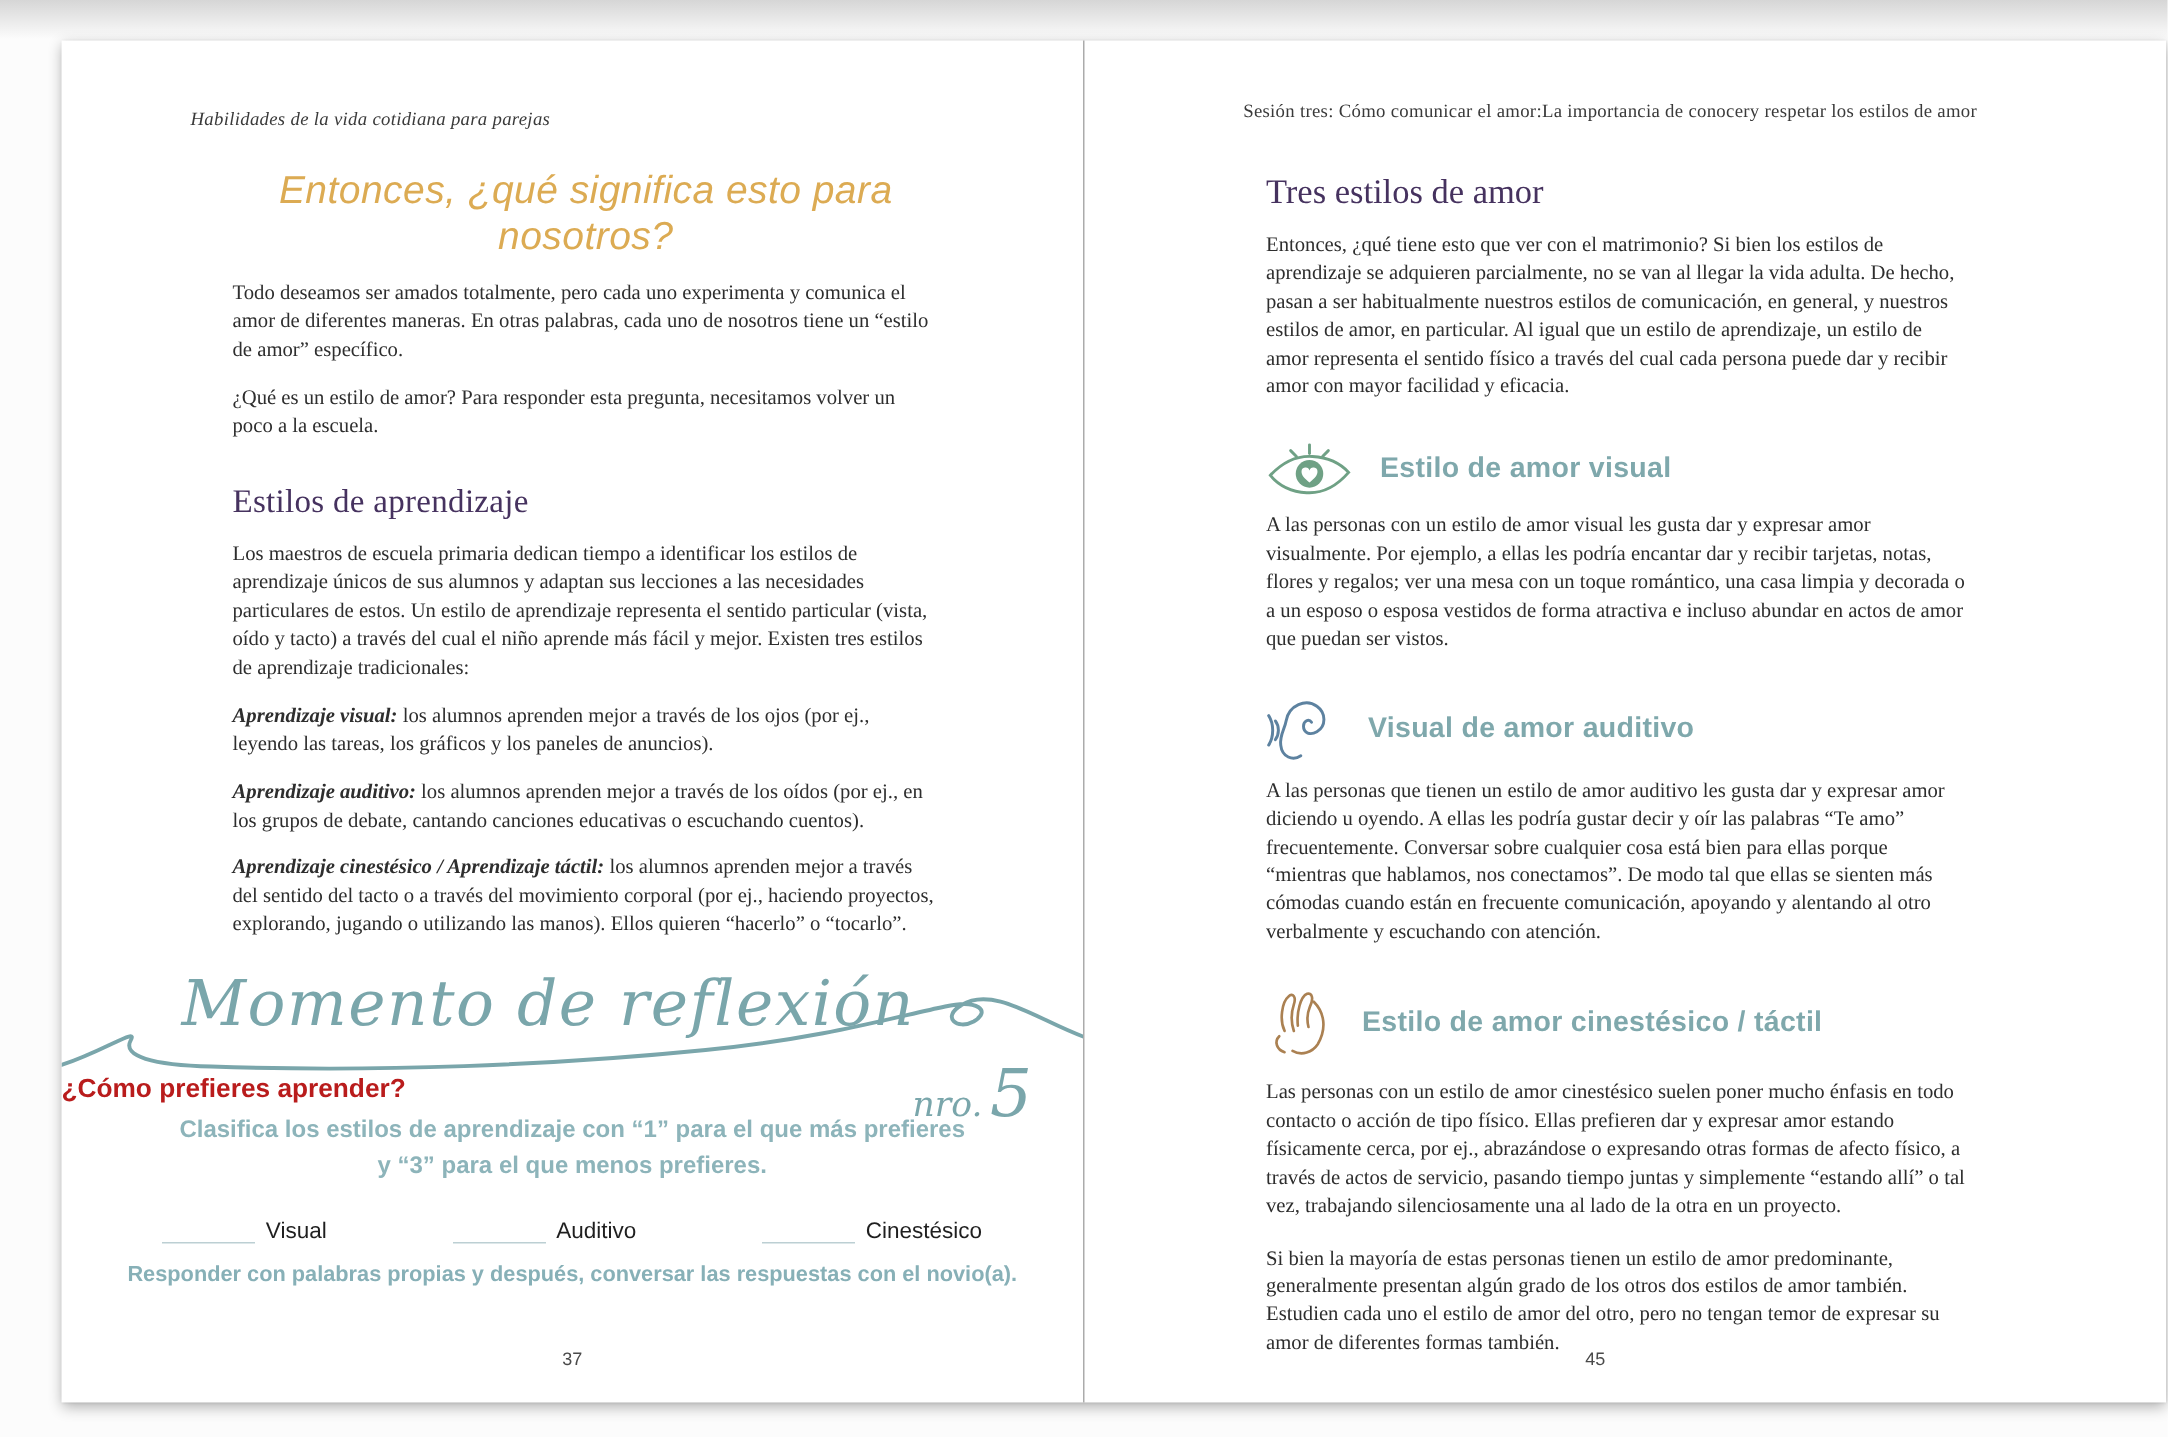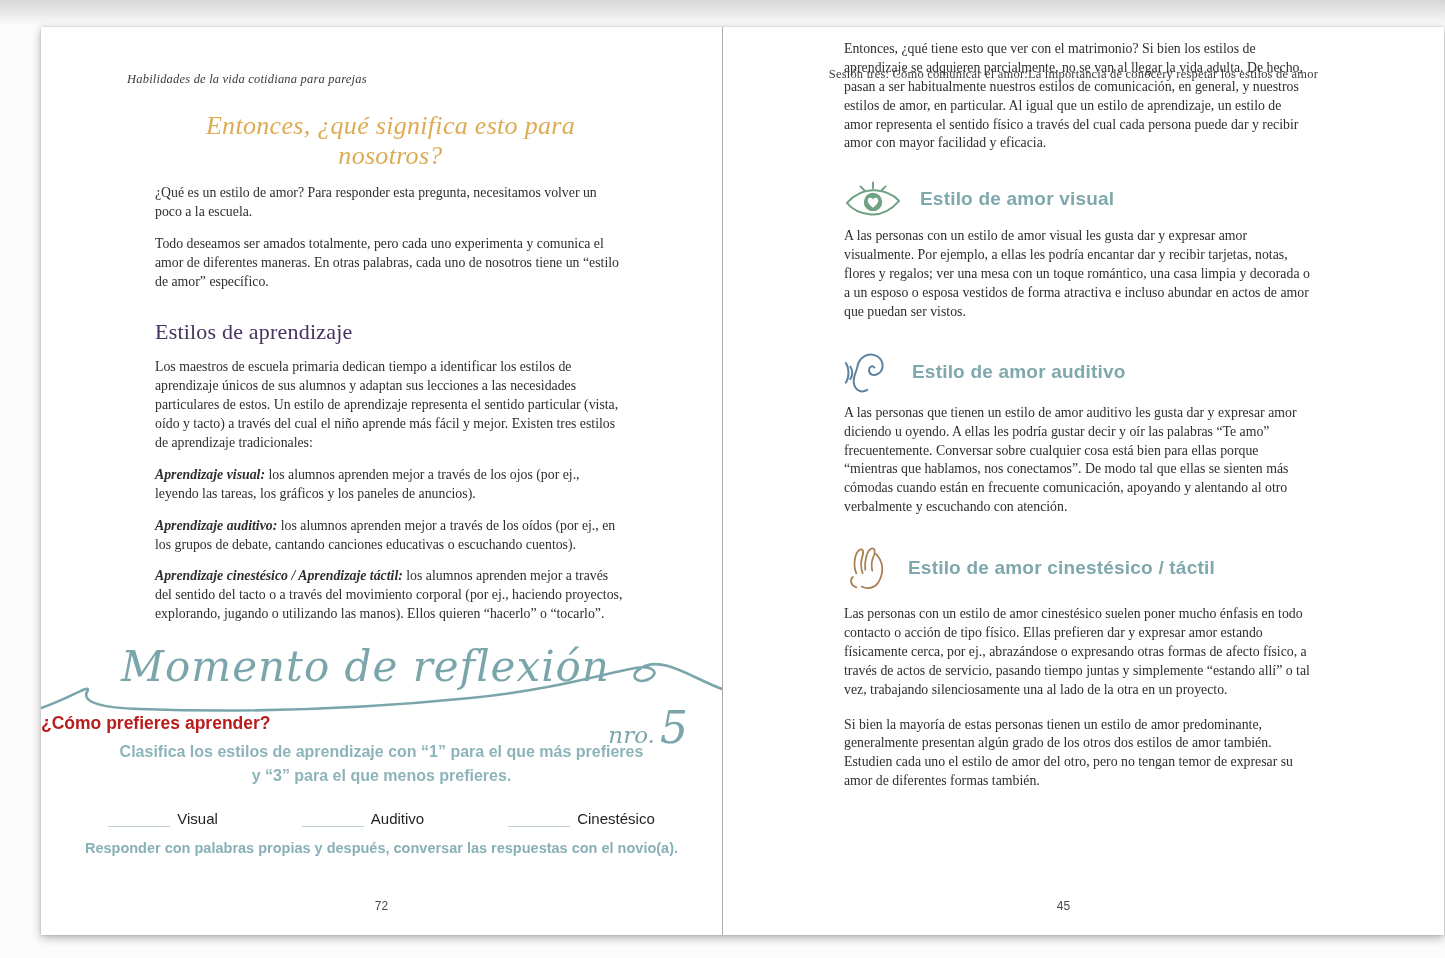--- a/index.html
+++ b/index.html
@@ -22,21 +22,21 @@
 
   .running-header{position:absolute;font-style:italic;font-size:12.5px;color:#3a3a3a;letter-spacing:.2px;}
   .rh-left{top:45px;left:86px;}
   .rh-right{top:40px;right:86px;font-style:normal;font-size:12.5px;}
 
   .col{padding:0 96px 0 114px;}
   .col-r{padding:0 92px 0 121px;}
 
   .script-heading{
     margin-top:84px;text-align:center;
-    font-family:Liberation Serif, serif;font-style:italic;
+    font-family:Liberation Sans, sans-serif;font-style:italic;
     font-size:26px;color:#dcab53;letter-spacing:.3px;
   }
   .main-heading{
     margin-top:9px;text-align:center;
     font-family:"Liberation Sans",sans-serif;font-weight:bold;
     font-size:22.5px;color:#7ea9ae;letter-spacing:.4px;
   }
   p.body{
     margin:13px 0 0 0;font-size:13.8px;line-height:1.37;color:#2e2e2e;
     text-align:left;
@@ -102,22 +102,22 @@
 <div class="top-shade"></div>
 
 <div class="spread">
 
   <div class="page-half page-left">
     <div class="running-header rh-left">Habilidades de la vida cotidiana para parejas</div>
 
     <div class="col">
       <div class="script-heading">Entonces, ¿qué significa esto para nosotros?</div>
 
+      <p class="body">Todo deseamos ser amados totalmente, pero cada uno experimenta y comunica el amor de diferentes maneras. En otras palabras, cada uno de nosotros tiene un “estilo de amor” específico.</p>
       <p class="body">¿Qué es un estilo de amor? Para responder esta pregunta, necesitamos volver un poco a la escuela.</p>
-      <p class="body">Todo deseamos ser amados totalmente, pero cada uno experimenta y comunica el amor de diferentes maneras. En otras palabras, cada uno de nosotros tiene un “estilo de amor” específico.</p>
 
       <h3 class="purple-heading">Estilos de aprendizaje</h3>
 
       <p class="body">Los maestros de escuela primaria dedican tiempo a identificar los estilos de aprendizaje únicos de sus alumnos y adaptan sus lecciones a las necesidades particulares de estos. Un estilo de aprendizaje representa el sentido particular (vista, oído y tacto) a través del cual el niño aprende más fácil y mejor. Existen tres estilos de aprendizaje tradicionales:</p>
 
       <p class="body">
         <span class="lead">Aprendizaje visual:</span>
         <span>los alumnos aprenden mejor a través de los ojos (por ej., leyendo las tareas, los gráficos y los paneles de anuncios).</span>
       </p>
       <p class="body">
@@ -156,27 +156,28 @@
           <span>Auditivo</span>
         </div>
         <div class="blank-item">
           <span class="blank-line"></span>
           <span>Cinestésico</span>
         </div>
       </div>
       <div class="refl-note">Responder con palabras propias y después, conversar las respuestas con el novio(a).</div>
     </div>
 
-    <div class="pagenum">72</div>
+    <div class="pagenum">37</div>
   </div>
 
   <div class="page-half page-right">
     <div class="running-header rh-right">Sesión tres: Cómo comunicar el amor:La importancia de conocery respetar los estilos de amor</div>
 
     <div class="col-r">
+      <h3 class="purple-heading-r">Tres estilos de amor</h3>
 
       <p class="body">Entonces, ¿qué tiene esto que ver con el matrimonio? Si bien los estilos de aprendizaje se adquieren parcialmente, no se van al llegar la vida adulta. De hecho, pasan a ser habitualmente nuestros estilos de comunicación, en general, y nuestros estilos de amor, en particular. Al igual que un estilo de aprendizaje, un estilo de amor representa el sentido físico a través del cual cada persona puede dar y recibir amor con mayor facilidad y eficacia.</p>
 
       <div class="section-head">
         <span class="icon-box">
           <svg width="58" height="44" viewBox="0 0 60 44">
             <g fill="none" stroke="#6fa185" stroke-width="2" stroke-linecap="round">
               <path d="M17,9 L21,13"></path>
               <path d="M30,5 L30,11"></path>
               <path d="M43,9 L39,13"></path>
@@ -193,21 +194,21 @@
       <div class="section-head">
         <span class="icon-box">
           <svg width="50" height="52" viewBox="0 0 56 52">
             <g fill="none" stroke="#5d82a0" stroke-width="2.2" stroke-linecap="round">
               <path d="M26,46 C20,50 12,47 11,38 C10,31 14,26 15,20 C17,8 30,3 38,9 C45,14 45,24 38,28 C33,31 28,29 28,24 C28,20 32,18 34,21"></path>
               <path d="M7,20 C10,24 10,30 7,34"></path>
               <path d="M2,16 C6,22 6,32 2,38"></path>
             </g>
           </svg>
         </span>
-        <span class="section-title">Estilo de amor auditivo</span>
+        <span class="section-title">Visual de amor auditivo</span>
       </div>
       <p class="body" style="margin-top:6px">A las personas que tienen un estilo de amor auditivo les gusta dar y expresar amor diciendo u oyendo. A ellas les podría gustar decir y oír las palabras “Te amo” frecuentemente. Conversar sobre cualquier cosa está bien para ellas porque “mientras que hablamos, nos conectamos”. De modo tal que ellas se sienten más cómodas cuando están en frecuente comunicación, apoyando y alentando al otro verbalmente y escuchando con atención.</p>
 
       <div class="section-head">
         <span class="icon-box">
           <svg width="46" height="54" viewBox="0 0 52 56">
             <g fill="none" stroke="#ab8152" stroke-width="2" stroke-linecap="round">
               <path d="M14,34 C10,26 12,12 17,8 C20,5 23,8 21,14 C19,20 19,28 21,34"></path>
               <path d="M24,30 C23,20 26,8 31,6 C35,5 36,10 33,16 C31,21 31,27 32,31"></path>
               <path d="M36,12 C44,20 46,32 39,44 C35,50 27,53 20,49"></path>

